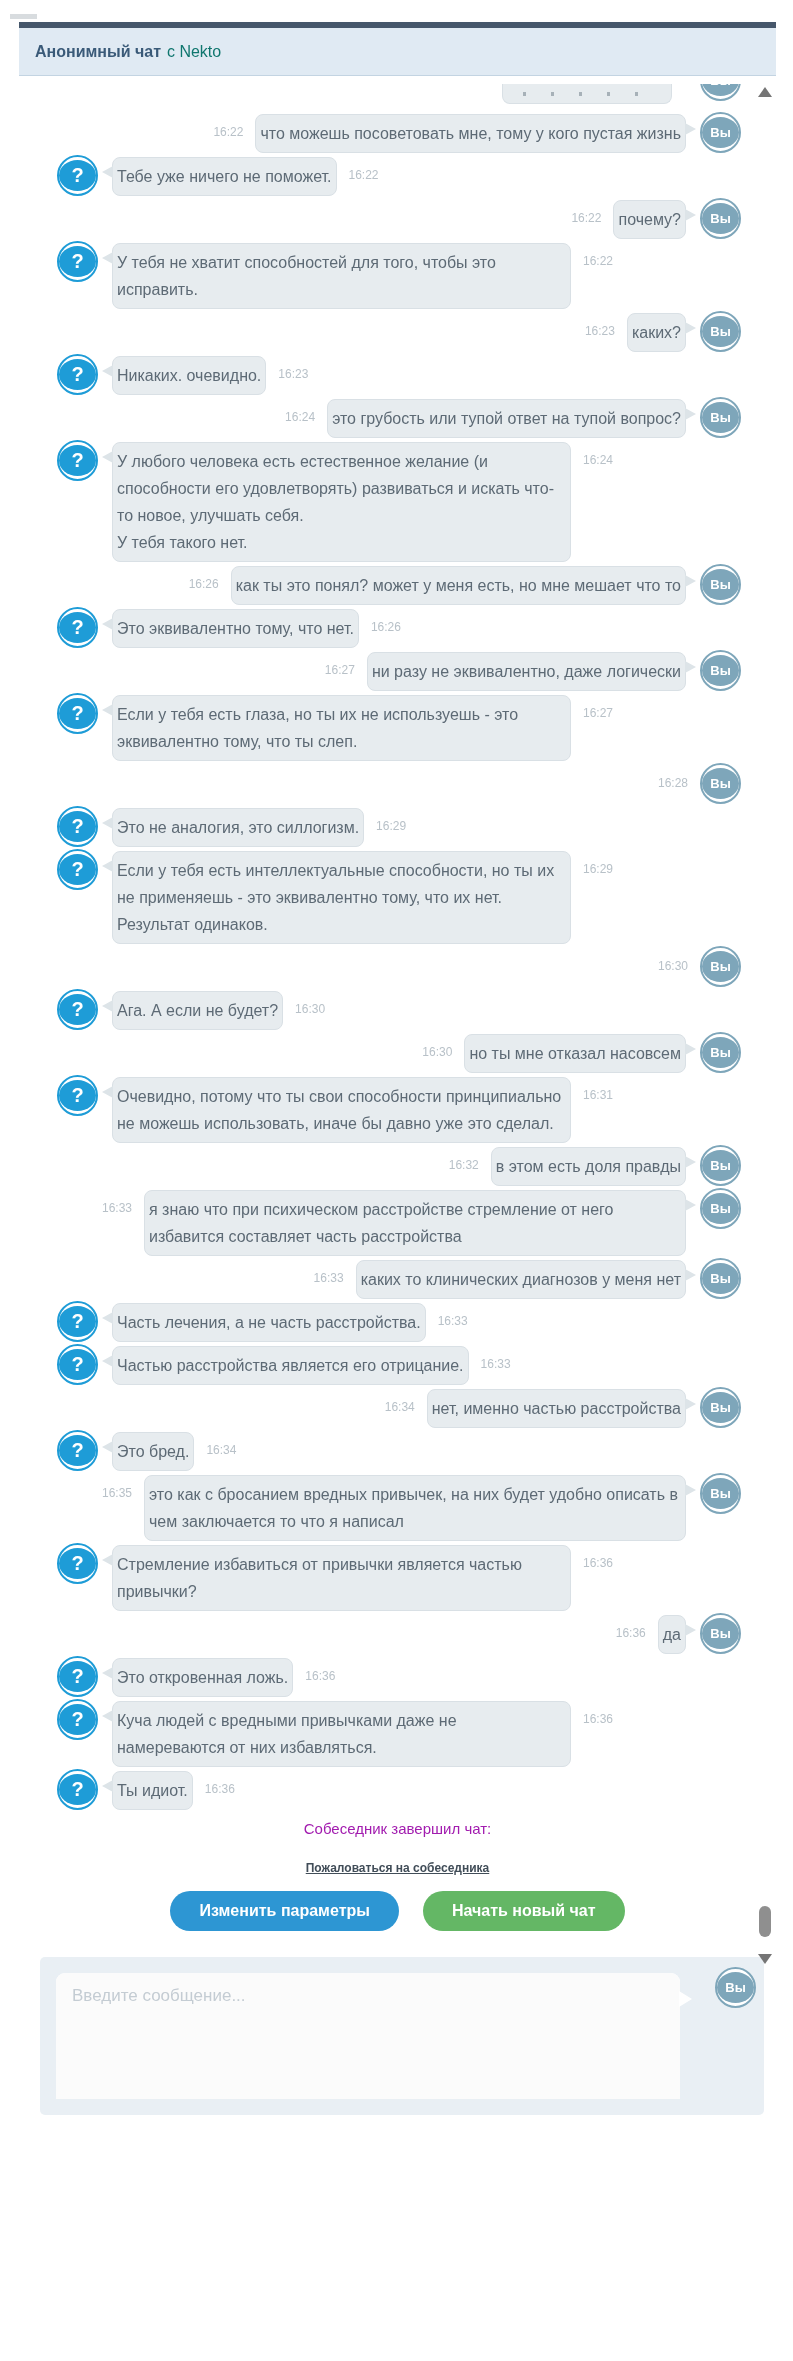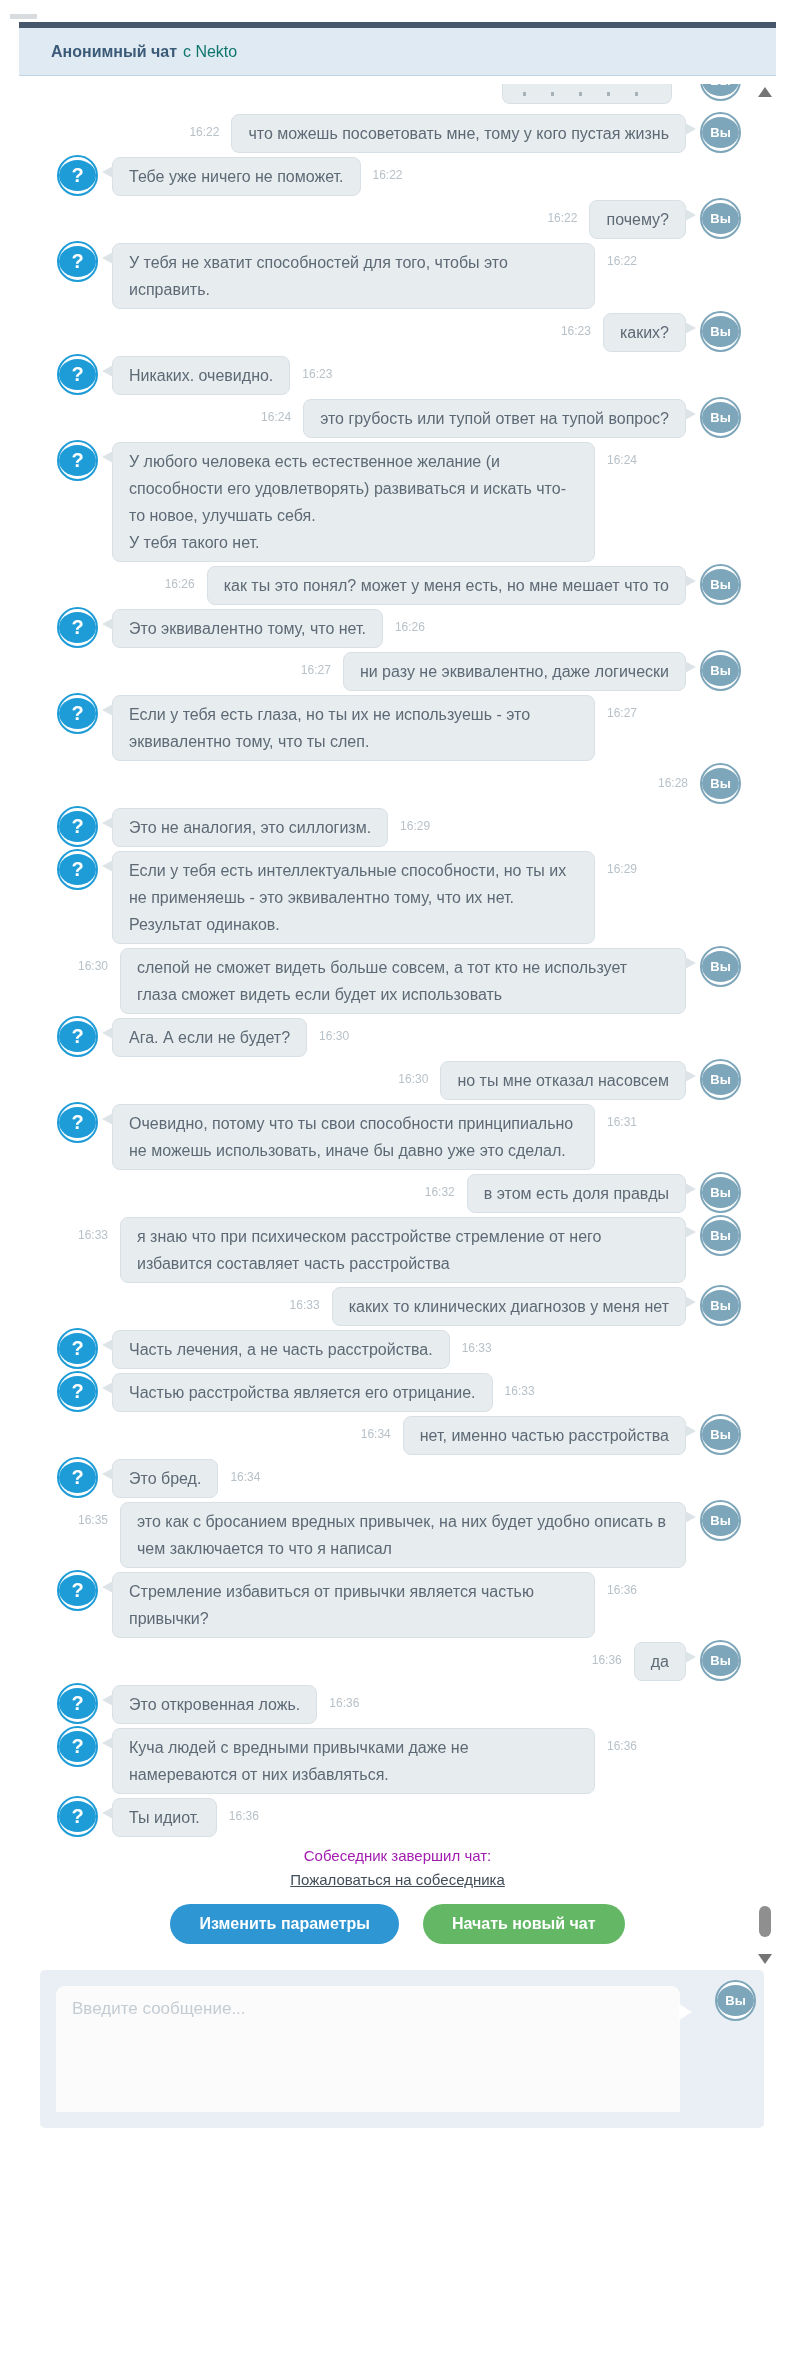--- a/index.html
+++ b/index.html
@@ -7,21 +7,21 @@
     width:793px;height:2361px;overflow:hidden;background:#fff;
     font-family:"Liberation Sans", sans-serif;position:relative;
   }
   .artifact{position:absolute;left:10px;top:14px;width:27px;height:5px;background:#d8dcdf;}
   
   .chat{position:absolute;left:19px;top:22px;width:757px;}
   .topbar{height:6px;background:var(--topbar,#46576b);}
   .band{
     height:47px;background:var(--header-band,#e0eaf3);
     border-bottom:1px solid #c3d4e2;display:flex;align-items:center;
-    padding-left:32px;font-size:16px;
+    padding-left:16px;font-size:16px;
   }
   .band b{color:#3a5a78;}
   .band span{color:#0f766e;margin-left:6px;}
   
   .msgs{padding:8px 35px 2px 38px;background:#fff;}
   .row{display:flex;align-items:flex-start;margin:0 0 4px;}
   .row.left{justify-content:flex-start;}
   .row.right{justify-content:flex-end;}
   .avatar{
     width:37px;height:37px;border:2px solid var(--c,#999);border-radius:50%;
@@ -32,21 +32,21 @@
     width:49px;height:31px;border-radius:50%;display:flex;align-items:center;
     justify-content:center;background:var(--c,#999);color:#fff;font-weight:bold;
   }
   .stranger{--c:var(--stranger-avatar,#1e9cd7);}
   .user{--c:var(--user-avatar,#7ea6ba);}
   .stranger b{font-size:20px;}
   .user b{font-size:13px;}
   .bubble{
     position:relative;background:var(--bubble-bg,#e7ecef);
     border:1px solid var(--bubble-border,#d9e0e5);border-radius:8px;
-    padding:5px 16px;font-size:16px;line-height:27px;color:var(--message-text,#5d6a75);
+    padding:5px 4px;font-size:16px;line-height:27px;color:var(--message-text,#5d6a75);
     white-space:pre-line;word-wrap:break-word;
   }
   .left .bubble{margin-left:14px;max-width:449px;}
   .right .bubble{margin-right:14px;max-width:532px;}
   .left .bubble::before{
     content:"";position:absolute;left:-11px;top:8px;width:0;height:0;
     border:solid transparent;border-width:6px 11px 6px 0;border-right-color:#dde4e8;
   }
   .right .bubble::before{
     content:"";position:absolute;right:-11px;top:8px;width:0;height:0;
@@ -65,21 +65,21 @@
   .clipped .bubble i{
     display:block;height:4px;margin:8px 20px 0;
     background:repeating-linear-gradient(90deg,#a7b1b8 0 3px,transparent 3px 28px);
   }
   .avclip{height:19px;overflow:hidden;margin-left:14px;flex:0 0 auto;}
   .avclip .avatar{margin-top:-24px;}
   
   .ended{text-align:center;padding-top:4px;}
   .ended-title{font-size:15px;font-weight:normal;color:#a21caf;}
   .report{
-    display:inline-block;margin-top:7px;font-size:15px;font-weight:normal;
+    display:inline-block;margin-top:24px;font-size:12px;font-weight:bold;
     color:#414d58;text-decoration:underline;cursor:pointer;
   }
   .btnrow{display:flex;justify-content:center;gap:24px;margin-top:15px;}
   .btn{
     height:40px;border:none;border-radius:21px;padding:0 29px;
     font-family:"Liberation Sans", sans-serif;font-size:16px;font-weight:bold;color:#fff;cursor:pointer;
   }
   .btn.blue{background:var(--btn-blue,#2d96d3);}
   .btn.green{background:var(--btn-green,#64b765);}
   
@@ -234,21 +234,20 @@
       <div class="row left">
         <span class="avatar stranger">
           <b>?</b>
         </span>
         <div class="bubble">Если у тебя есть интеллектуальные способности, но ты их не применяешь - это эквивалентно тому, что их нет.
 Результат одинаков.</div>
         <span class="time">16:29</span>
       </div>
       <div class="row right">
         <span class="time">16:30</span>
-        <div class="bubble">слепой не сможет видеть больше совсем, а тот кто не использует глаза сможет видеть если будет их использовать</div>
         <span class="avatar user">
           <b>Вы</b>
         </span>
       </div>
       <div class="row left">
         <span class="avatar stranger">
           <b>?</b>
         </span>
         <div class="bubble">Ага. А если не будет?</div>
         <span class="time">16:30</span>

